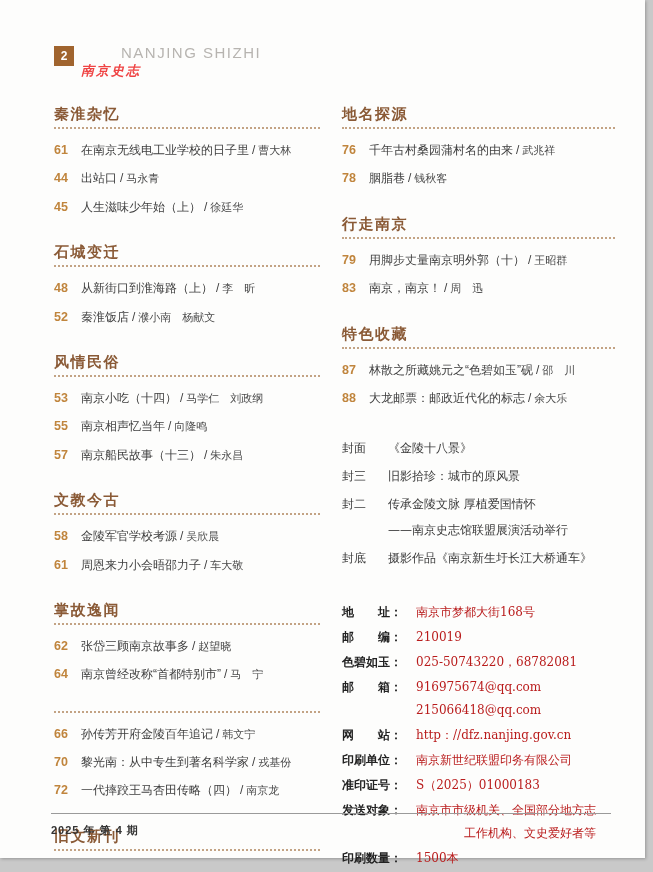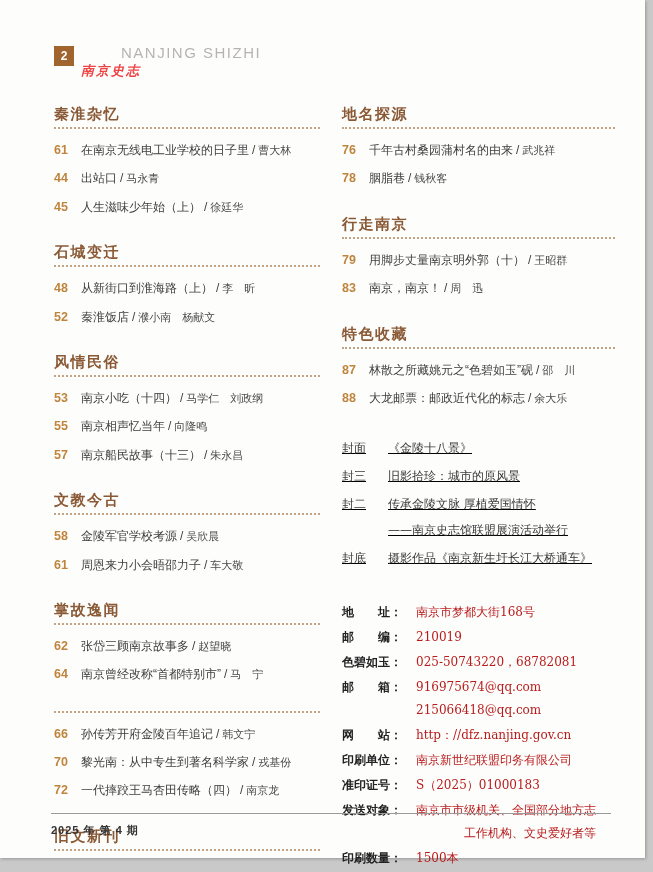--- a/index.html
+++ b/index.html
@@ -43,21 +43,21 @@
     letter-spacing:1.5px;line-height:1.2;
   }
   .dotted{border-bottom:2px dotted #c3a384;margin:4px 0 12px 0;}
   .item{display:flex;align-items:baseline;margin-bottom:10px;font-size:12px;line-height:1.45;}
   .pg{color:#c0853d;font-weight:bold;flex:0 0 27px;font-size:12.5px;}
   .ti{color:#3e3e3e;}
   .sl{color:#3e3e3e;margin:0 3px;}
   .au{color:#4b4b4b;font-size:11px;font-family:"DejaVu Serif", serif;}
   
   .covers{margin-top:32px;margin-bottom:34px;}
-  .cover-row{display:flex;font-size:12px;margin-bottom:10px;line-height:1.5;text-decoration:underline;}
+  .cover-row{display:flex;font-size:12px;margin-bottom:10px;line-height:1.5;}
   .cl{flex:0 0 46px;color:#3a3a3a;}
   .cv{color:#3a3a3a;font-family:"DejaVu Serif", serif;}
   .cv div + div{margin-top:8px;}
   
   .imprint{margin-top:36px;}
   .imp-row{display:flex;font-size:12px;margin-bottom:7px;line-height:1.5;}
   .il{flex:0 0 74px;font-weight:bold;color:#222;}
   .iv{color:#b91c1c;font-family:"DejaVu Serif", serif;text-align:right;}
   .iv div + div{margin-top:5px;}
   

